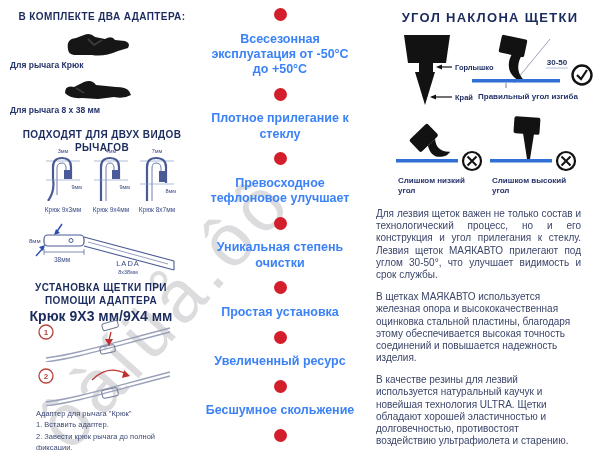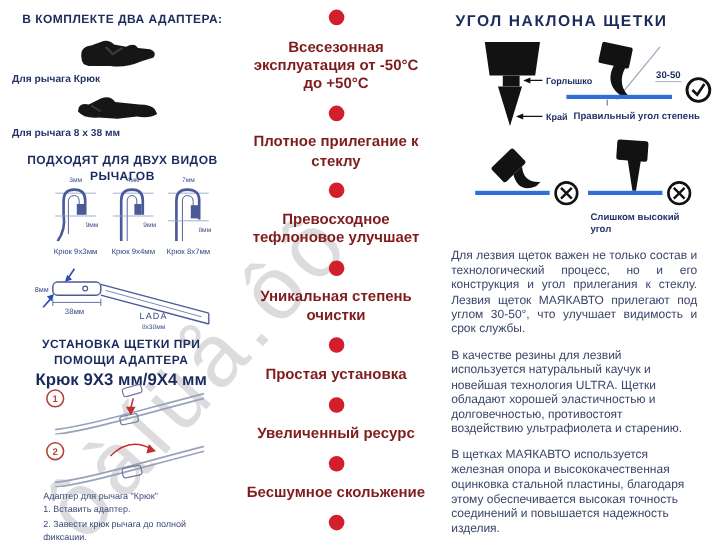--- a/index.html
+++ b/index.html
@@ -22,21 +22,21 @@
   .hook-block { position:absolute; width:46px; text-align:center; }
   .hook-top-label { font-size:5.5px; color:#3a4a86; line-height:1; }
   .hook-caption { font-size:6.5px; color:#3a4a86; line-height:1.15; margin-top:1px; }
   .install-footer { font-size:7.5px; color:#3d4a76; line-height:1.5; }
   .mid {
     position:absolute; left:195px; top:8px; width:170px; height:434px;
     display:flex; flex-direction:column; align-items:center; justify-content:space-between;
     text-align:center;
   }
   .dot { width:13px; height:13px; border-radius:50%; background:#d21f2b; flex:0 0 auto; }
-  .feat { font-size:12.5px; font-weight:bold; color:#7f1d1d; line-height:1.22; max-width:152px; }
+  .feat { font-size:12.5px; font-weight:bold; color:#3b82f6; line-height:1.22; max-width:152px; }
   .right-heading { font-size:13px; letter-spacing:1.3px; }
   .diag-caption { font-size:8px; font-weight:bold; color:#25336b; line-height:1.25; }
   .paras { position:absolute; left:376px; top:208px; width:205px; font-size:10px;
     color:#3b4569; line-height:1.22; }
   .paras p { margin:0 0 10px 0; }
   .paras p.just { text-align:justify; }
   svg text { font-family:"Liberation Sans", sans-serif; }
 </style>
 </head>
 <body>
@@ -161,21 +161,21 @@
     <div class="feat">Уникальная степень очистки</div>
     <span class="dot"></span>
     <div class="feat">Простая установка</div>
     <span class="dot"></span>
     <div class="feat">Увеличенный ресурс</div>
     <span class="dot"></span>
     <div class="feat">Бесшумное скольжение</div>
     <span class="dot"></span>
   </div>
 
-  <div class="abs z h-navy right-heading" style="left:363px; top:10px; width:210px;text-align:center;">УГОЛ НАКЛОНА ЩЕТКИ</div>
+  <div class="abs z h-navy right-heading" style="left:385px; top:10px; width:210px;text-align:center;">УГОЛ НАКЛОНА ЩЕТКИ</div>
 
   <svg class="abs z" style="left:392px; top:33px;" width="104" height="74" viewBox="0 0 104 74">
     <polygon points="12,2 58,2 54,30 16,30" fill="#121212"></polygon>
     <rect x="27" y="30" width="14" height="9" fill="#121212"></rect>
     <polygon points="23,39 43,39 33,72" fill="#121212"></polygon>
     <line x1="46" y1="34" x2="60" y2="34" stroke="#121212" stroke-width="1.2"></line>
     <polygon points="44,34 50,31.5 50,36.5" fill="#121212"></polygon>
     <text x="63" y="37" font-size="7.5" font-weight="bold" fill="#1c2b5e">Горлышко</text>
     <line x1="40" y1="64" x2="60" y2="64" stroke="#121212" stroke-width="1.2"></line>
     <polygon points="38,64 44,61.5 44,66.5" fill="#121212"></polygon>
@@ -186,40 +186,41 @@
     <line x1="44" y1="50" x2="80" y2="6" stroke="#9aa3bb" stroke-width="1"></line>
     <rect x="30" y="4" width="26" height="18" rx="2" fill="#121212" transform="rotate(12 43 13)"></rect>
     <path d="M42,21 C36,31 38,42 50,48 L55,48 C46,40 47,30 52,22 Z" fill="#121212"></path>
     <rect x="2" y="46" width="88" height="3.5" fill="#2f6fd6"></rect>
     <line x1="36" y1="50" x2="36" y2="55" stroke="#4a5a96" stroke-width="0.8"></line>
     <text x="87" y="32" font-size="8" font-weight="bold" fill="#1c2b5e" text-anchor="middle">30-50</text>
     <line x1="76" y1="35" x2="98" y2="35" stroke="#8ea0c8" stroke-width="0.7"></line>
     <circle cx="112" cy="42" r="9.5" fill="none" stroke="#121212" stroke-width="2.4"></circle>
     <path d="M107,42 L111,46 L117,37" fill="none" stroke="#121212" stroke-width="2.2"></path>
   </svg>
-  <div class="abs z diag-caption" style="left:478px; top:92px; width:110px;">Правильный угол степень</div>
+  <div class="abs z diag-caption" style="left:478px; top:92px; width:110px;">Правильный угол изгиба</div>
 
   <svg class="abs z" style="left:392px; top:115px;" width="92" height="58" viewBox="0 0 92 58">
     <g transform="rotate(-44 38 30)">
       <rect x="26" y="12" width="25" height="17" rx="2" fill="#121212"></rect>
       <path d="M36,29 C31,38 33,45 43,49 L48,49 C40,42 41,35 46,29 Z" fill="#121212"></path>
     </g>
     <rect x="4" y="44" width="62" height="3.5" fill="#2f6fd6"></rect>
     <circle cx="80" cy="46" r="9" fill="none" stroke="#121212" stroke-width="2.2"></circle>
     <path d="M75.5,41.5 L84.5,50.5 M84.5,41.5 L75.5,50.5" stroke="#121212" stroke-width="2"></path>
   </svg>
+  <div class="abs z diag-caption" style="left:398px; top:176px; width:86px;">Слишком низкий угол</div>
 
   <svg class="abs z" style="left:486px; top:115px;" width="92" height="58" viewBox="0 0 92 58">
     <rect x="28" y="2" width="26" height="17" rx="2" fill="#121212" transform="rotate(4 41 10)"></rect>
     <polygon points="37,18 48,19 44,44 41,44" fill="#121212"></polygon>
     <rect x="4" y="44" width="62" height="3.5" fill="#2f6fd6"></rect>
     <circle cx="80" cy="46" r="9" fill="none" stroke="#121212" stroke-width="2.2"></circle>
     <path d="M75.5,41.5 L84.5,50.5 M84.5,41.5 L75.5,50.5" stroke="#121212" stroke-width="2"></path>
   </svg>
   <div class="abs z diag-caption" style="left:492px; top:176px; width:90px;">Слишком высокий угол</div>
 
   <div class="paras z">
     <p class="just">Для лезвия щеток важен не только состав и технологический процесс, но и его конструкция и угол прилегания к стеклу. Лезвия щеток МАЯКАВТО прилегают под углом 30-50°, что улучшает видимость и срок службы.</p>
+    <p>В щетках МАЯКАВТО используется железная опора и высококачественная оцинковка стальной пластины, благодаря этому обеспечивается высокая точность соединений и повышается надежность изделия.</p>
     <p>В качестве резины для лезвий используется натуральный каучук и новейшая технология ULTRA. Щетки обладают хорошей эластичностью и долговечностью, противостоят воздействию ультрафиолета и старению.</p>
-    <p>В щетках МАЯКАВТО используется железная опора и высококачественная оцинковка стальной пластины, благодаря этому обеспечивается высокая точность соединений и повышается надежность изделия.</p>
   </div>
 
 </div>
 
 </body></html>

